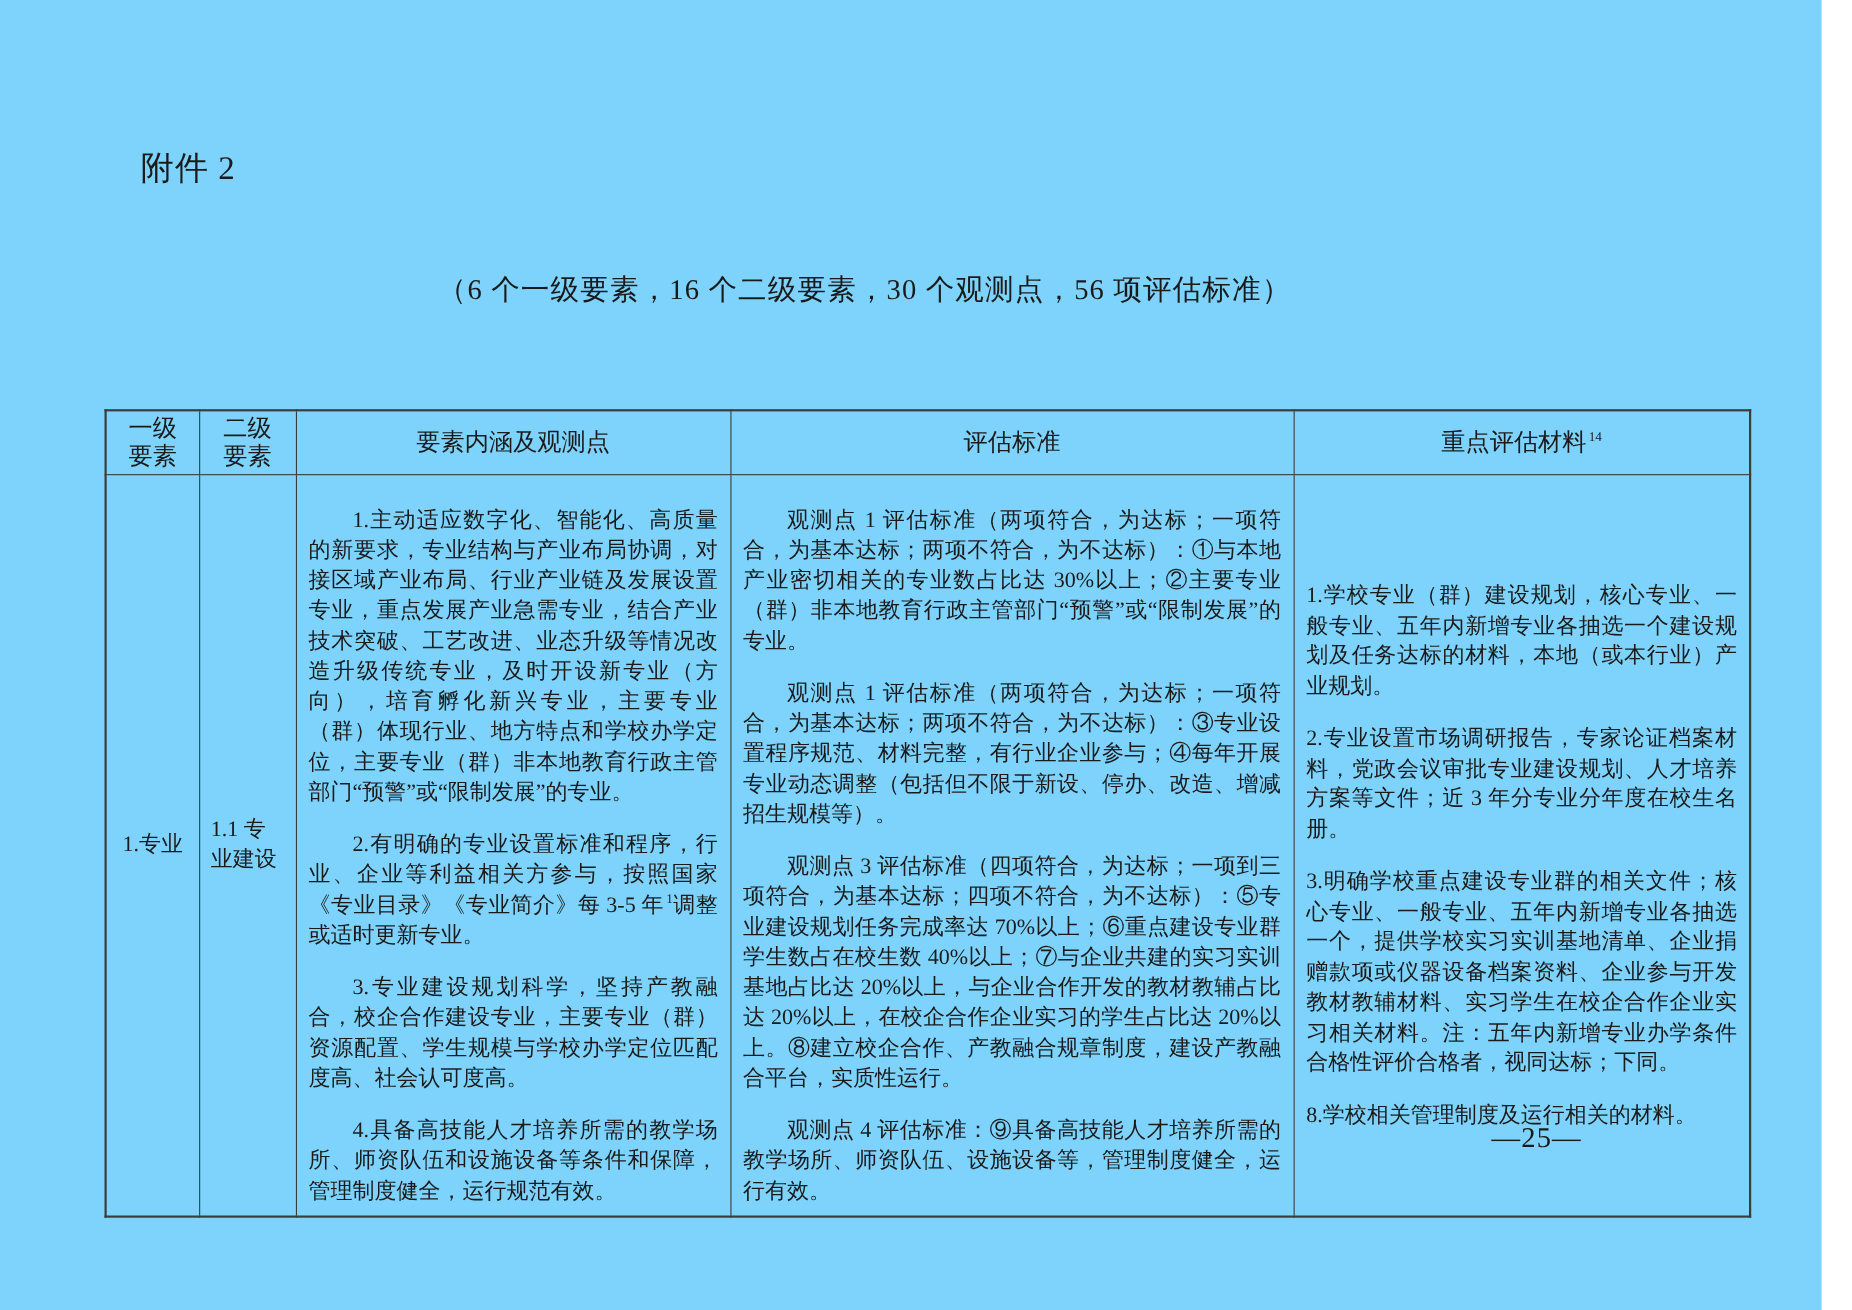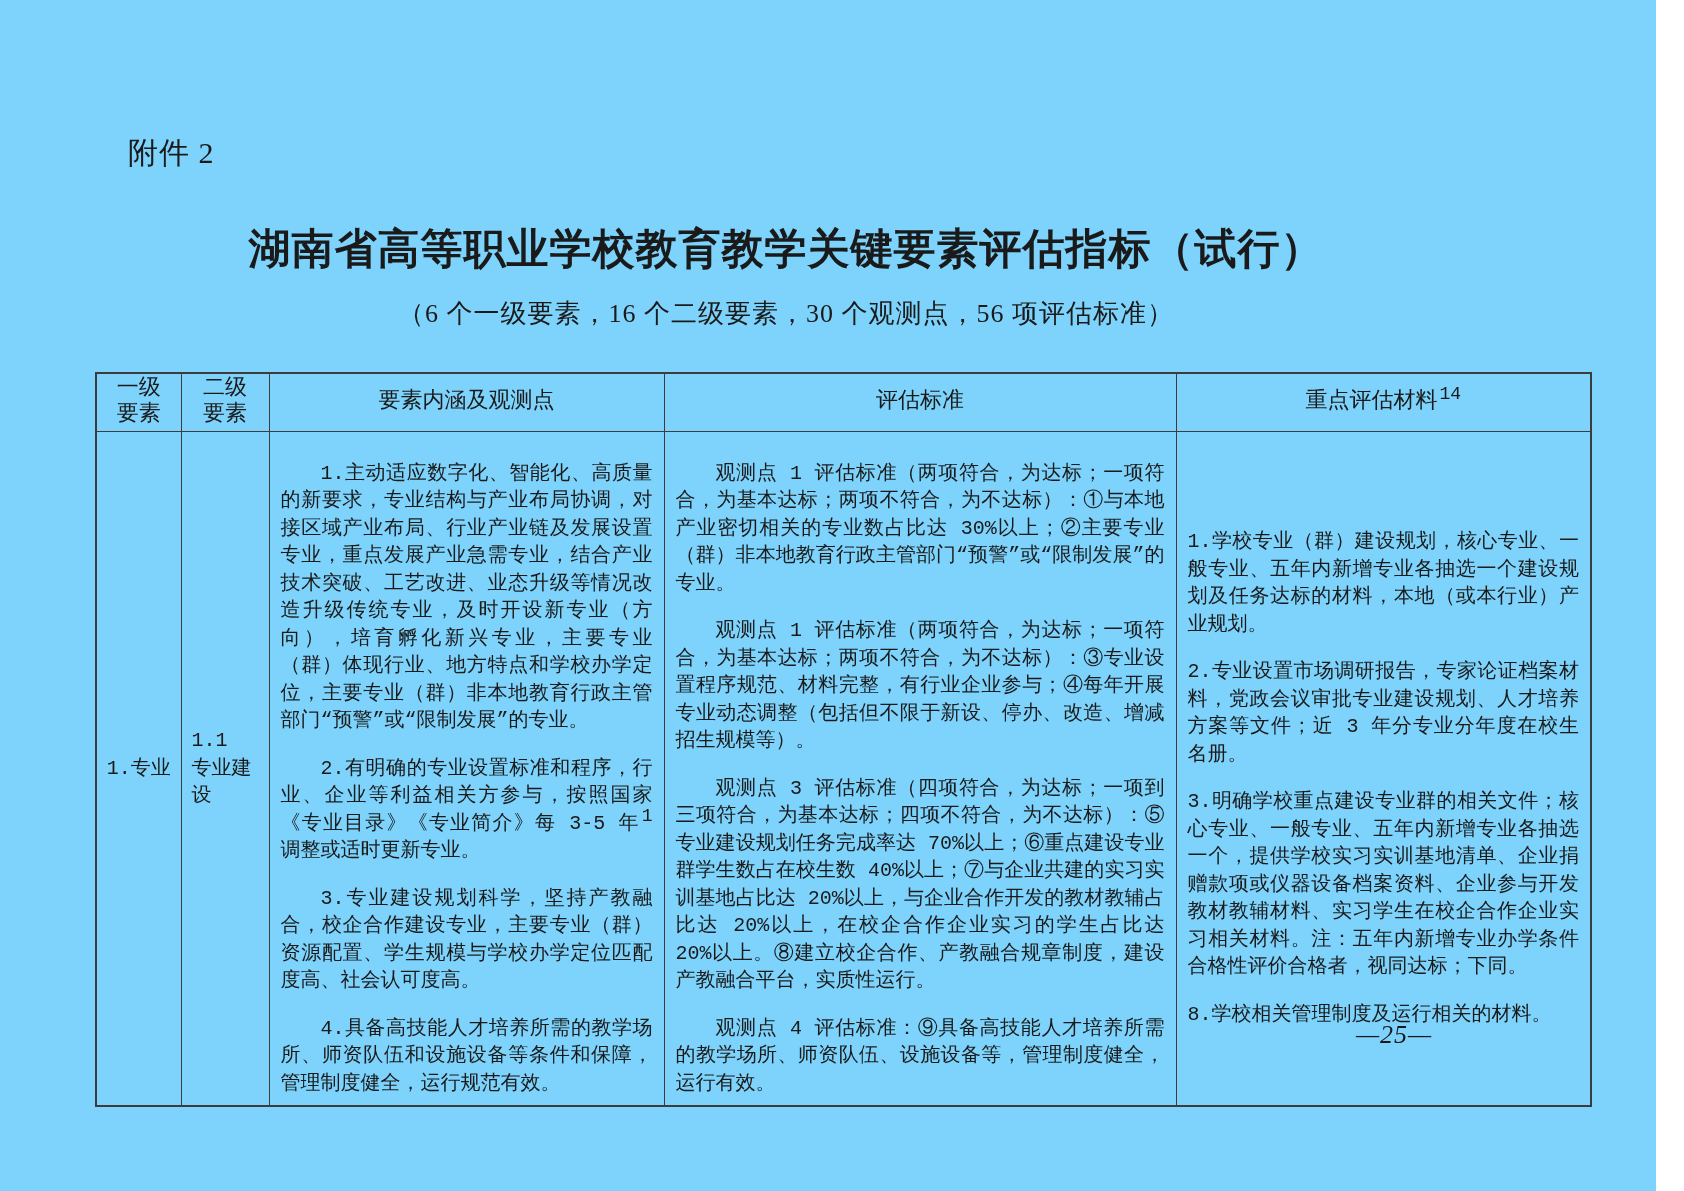--- a/index.html
+++ b/index.html
@@ -41,21 +41,20 @@
     letter-spacing: 1px;
   }
   table.eval-table {
     position: absolute;
     left: 95px;
     top: 372px;
     width: 1495px;
     border-collapse: collapse;
     table-layout: fixed;
     border: 2px solid #3c3c3c;
-    font-family: Liberation Mono, monospace;
   }
   .eval-table th, .eval-table td {
     border: 1px solid #3c3c3c;
     font-weight: normal;
     color: #1a1a1a;
   }
   .eval-table thead th {
     height: 58px;
     font-size: 22px;
     line-height: 26px;
@@ -68,43 +67,41 @@
     vertical-align: middle;
     font-size: 20px;
     line-height: 27.5px;
   }
   td.c-center { text-align: center; padding: 0 8px; }
   td.c-left   { text-align: left;   padding: 12px 10px; }
   td.c-text   { padding: 8px 11px; text-align: justify; }
   .c-text p   { text-indent: 2em; margin-top: 20px; }
   td.materials p { text-indent: 0; }
   sup {
-    font-size: 18px;
+    font-size: 12px;
     vertical-align: super;
     line-height: 0;
     margin-left: 2px;
   }
   .page-number {
     position: absolute;
     left: 1356px;
     top: 1020px;
     font-size: 26px;
     letter-spacing: 1px;
-    font-style: italic;
   }
 </style>
 </head>
 <body>
 
 <div class="page">
 
   <div class="attachment">附件 2</div>
 
   <div class="headings">
-    <div class="title">湖南省高等职业学校教育教学关键要素评估指标（试行）</div>
     <div class="subtitle">（6 个一级要素，16 个二级要素，30 个观测点，56 项评估标准）</div>
   </div>
 
   <table class="eval-table">
     <colgroup>
       <col style="width:85px">
       <col style="width:88px">
       <col style="width:395px">
       <col style="width:512px">
       <col style="width:415px">

